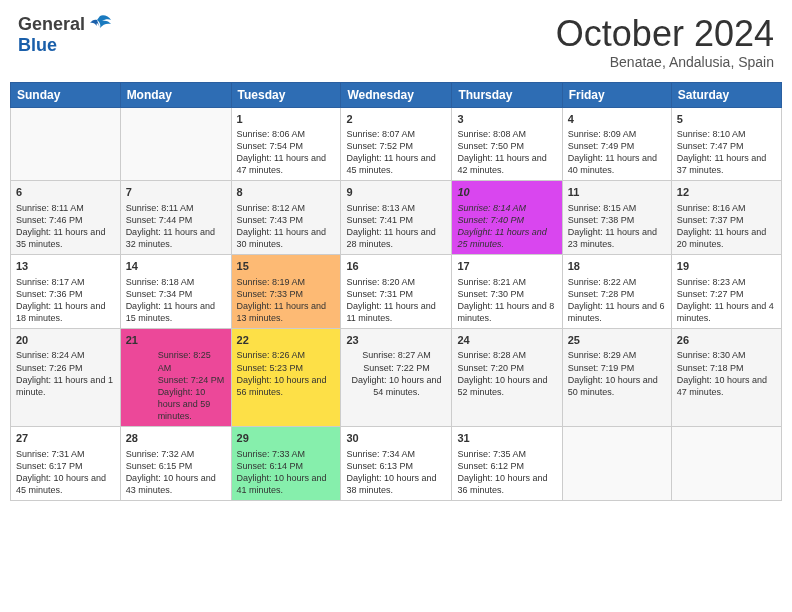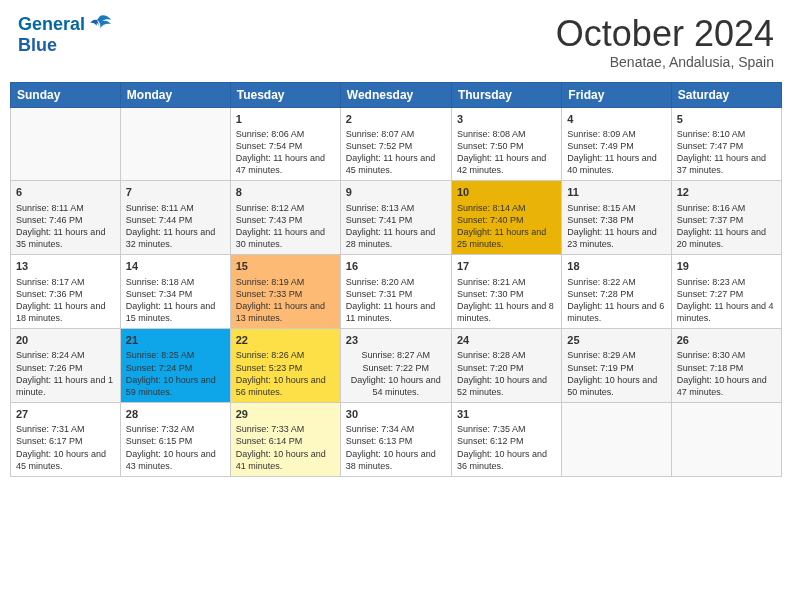--- a/index.html
+++ b/index.html
@@ -18,21 +18,21 @@
       padding: 4px 8px;
     }
     .logo {
       display: flex;
       align-items: center;
       gap: 2px;
     }
     .logo-text {
       font-size: 18px;
       font-weight: bold;
-      color: #0369a1;
+      color: #404040;
       line-height: 1.1;
     }
     .logo-blue { color: #1a5faa; }
     .title-block {
       text-align: right;
       margin-left: 45px;
     }
     .month-title {
       font-size: 36px;
       font-weight: normal;
@@ -176,21 +176,21 @@
           <div class="day-info" style="white-space: pre-line;">Sunrise: 8:12 AM
 Sunset: 7:43 PM
 Daylight: 11 hours and 30 minutes.</div>
         </td>
         <td style="background: rgb(245, 245, 245);">
           <span class="day-number">9</span>
           <div class="day-info" style="white-space: pre-line;">Sunrise: 8:13 AM
 Sunset: 7:41 PM
 Daylight: 11 hours and 28 minutes.</div>
         </td>
-        <td style="background: #eab308;">
+        <td style="background: #d946ef; font-style: italic;">
           <span class="day-number">10</span>
           <div class="day-info" style="white-space: pre-line;">Sunrise: 8:14 AM
 Sunset: 7:40 PM
 Daylight: 11 hours and 25 minutes.</div>
         </td>
         <td style="background: rgb(245, 245, 245); margin-top: 6px;">
           <span class="day-number">11</span>
           <div class="day-info" style="white-space: pre-line;">Sunrise: 8:15 AM
 Sunset: 7:38 PM
 Daylight: 11 hours and 23 minutes.</div>
@@ -246,23 +246,23 @@
 Daylight: 11 hours and 4 minutes.</div>
         </td>
       </tr>
       <tr style="background: rgb(245, 245, 245);">
         <td style="background: rgb(245, 245, 245);">
           <span class="day-number">20</span>
           <div class="day-info" style="white-space: pre-line;">Sunrise: 8:24 AM
 Sunset: 7:26 PM
 Daylight: 11 hours and 1 minute.</div>
         </td>
-        <td style="background: #0ea5e9;">
+        <td style="background: #ec4899;">
           <span class="day-number">21</span>
-          <div class="day-info" style="white-space: pre-line;">Sunrise: 8:25 AM
+          <div class="day-info" style="white-space: pre-line; margin-left: 32px;">Sunrise: 8:25 AM
 Sunset: 7:24 PM
 Daylight: 10 hours and 59 minutes.</div>
         </td>
         <td style="background: #fde047;">
           <span class="day-number">22</span>
           <div class="day-info" style="white-space: pre-line;">Sunrise: 8:26 AM
 Sunset: 5:23 PM
 Daylight: 10 hours and 56 minutes.</div>
         </td>
         <td style="background: rgb(245, 245, 245);">
@@ -296,21 +296,21 @@
           <div class="day-info" style="white-space: pre-line;">Sunrise: 7:31 AM
 Sunset: 6:17 PM
 Daylight: 10 hours and 45 minutes.</div>
         </td>
         <td style="background: rgb(255, 255, 255);">
           <span class="day-number">28</span>
           <div class="day-info" style="white-space: pre-line;">Sunrise: 7:32 AM
 Sunset: 6:15 PM
 Daylight: 10 hours and 43 minutes.</div>
         </td>
-        <td style="background: #fef9c3;">
+        <td style="background: #86efac;">
           <span class="day-number">29</span>
           <div class="day-info" style="white-space: pre-line;">Sunrise: 7:33 AM
 Sunset: 6:14 PM
 Daylight: 10 hours and 41 minutes.</div>
         </td>
         <td style="background: rgb(255, 255, 255);">
           <span class="day-number">30</span>
           <div class="day-info" style="white-space: pre-line;">Sunrise: 7:34 AM
 Sunset: 6:13 PM
 Daylight: 10 hours and 38 minutes.</div>

